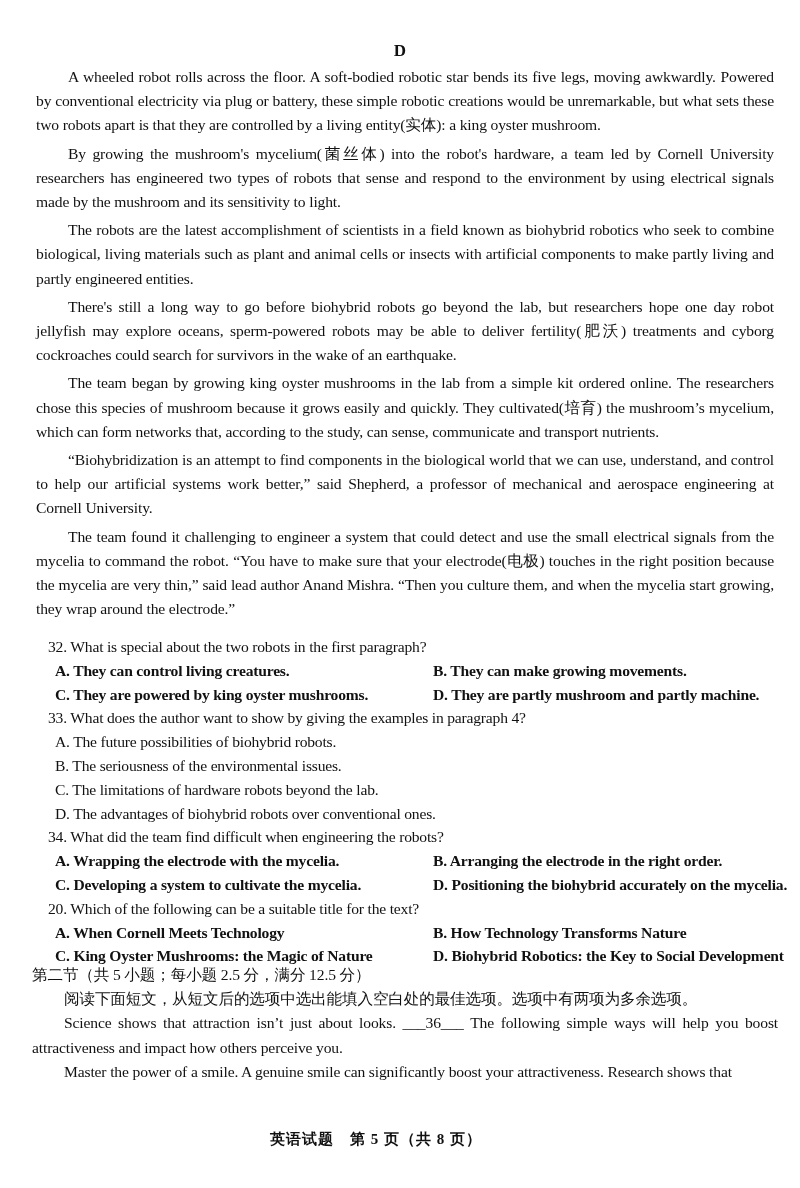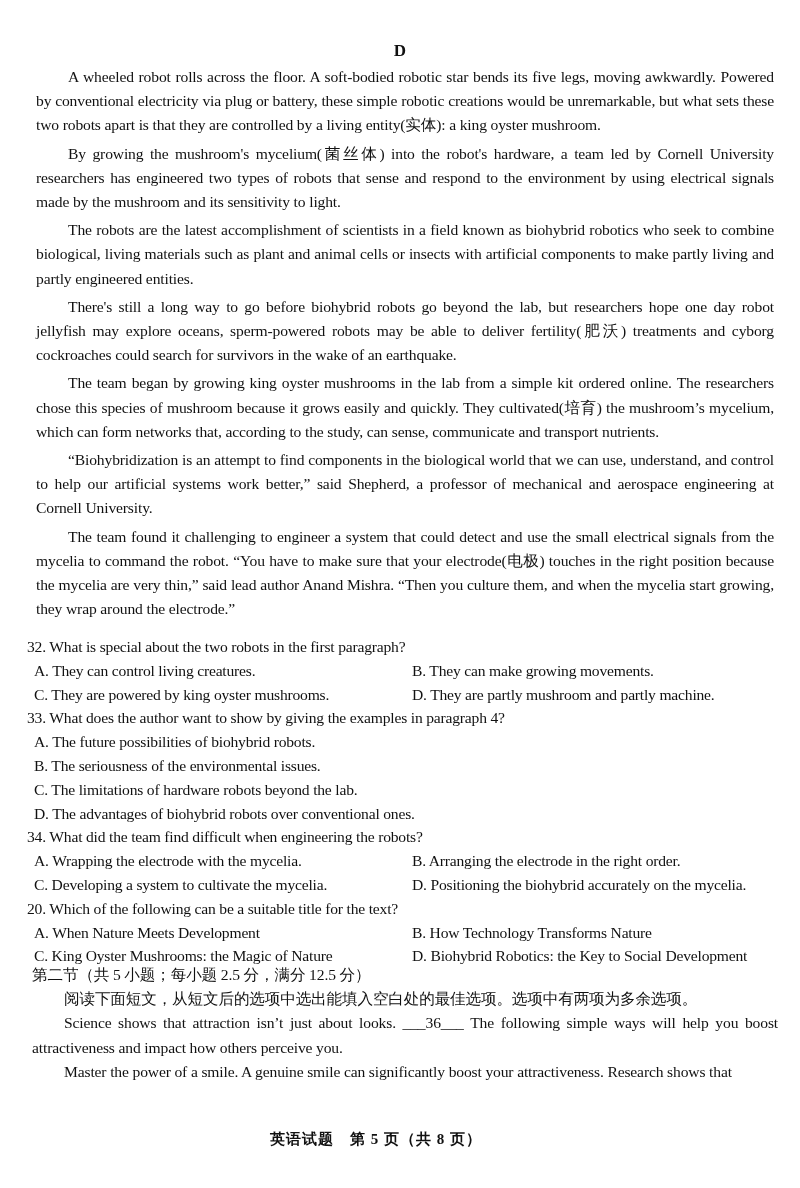--- a/index.html
+++ b/index.html
@@ -13,26 +13,26 @@
     position: absolute; top: 41px; left: 0; width: 800px; text-align: center;
     font-weight: bold; font-size: 17px; line-height: 20px;
   }
   .passage {
     position: absolute; left: 32px; width: 746px;
     font-size: 15.6px; line-height: 24.2px; text-align: justify;
     letter-spacing: -0.15px; word-spacing: 0px;
   }
   .para { margin: 4px; text-indent: 32px; }
   .questions {
-    position: absolute; left: 27px; width: 750px;
+    position: absolute; left: 48px; width: 750px;
     font-size: 15.6px; line-height: 23.8px;
     letter-spacing: -0.2px;
   }
   .q-stem { margin: 0; }
-  .opt-row { display: flex; margin: 0; }
+  .opt-row { display: flex; margin: 0; font-weight: bold; }
   .opt { margin: 0; padding-left: 7px; }
   .opt.col-left { width: 378px; flex: none; }
   .opt.col-right { flex: 1; padding-left: 0; white-space: nowrap; }
   .section2 {
     position: absolute; left: 32px; width: 746px;
     font-size: 15.6px; line-height: 24.2px; letter-spacing: -0.15px;
   }
   .s2-heading { margin: 0; }
   .s2-instr { margin: 0; text-indent: 32px; }
   .s2-para { margin: 0; text-indent: 32px; text-align: justify; }
@@ -81,21 +81,21 @@
       <p class="opt col-left">A. Wrapping the electrode with the mycelia.</p>
       <p class="opt col-right">B. Arranging the electrode in the right order.</p>
     </div>
     <div class="opt-row">
       <p class="opt col-left">C. Developing a system to cultivate the mycelia.</p>
       <p class="opt col-right">D. Positioning the biohybrid accurately on the mycelia.</p>
     </div>
 
     <p class="q-stem">20. Which of the following can be a suitable title for the text?</p>
     <div class="opt-row">
-      <p class="opt col-left">A. When Nature Meets Development</p>
+      <p class="opt col-left">A. When Cornell Meets Technology</p>
       <p class="opt col-right">B. How Technology Transforms Nature</p>
     </div>
     <div class="opt-row">
       <p class="opt col-left">C. King Oyster Mushrooms: the Magic of Nature</p>
       <p class="opt col-right">D. Biohybrid Robotics: the Key to Social Development</p>
     </div>
   </div>
 
   <div class="section2" style="top:963px;">
     <p class="s2-heading">第二节（共 5 小题；每小题 2.5 分，满分 12.5 分）</p>

